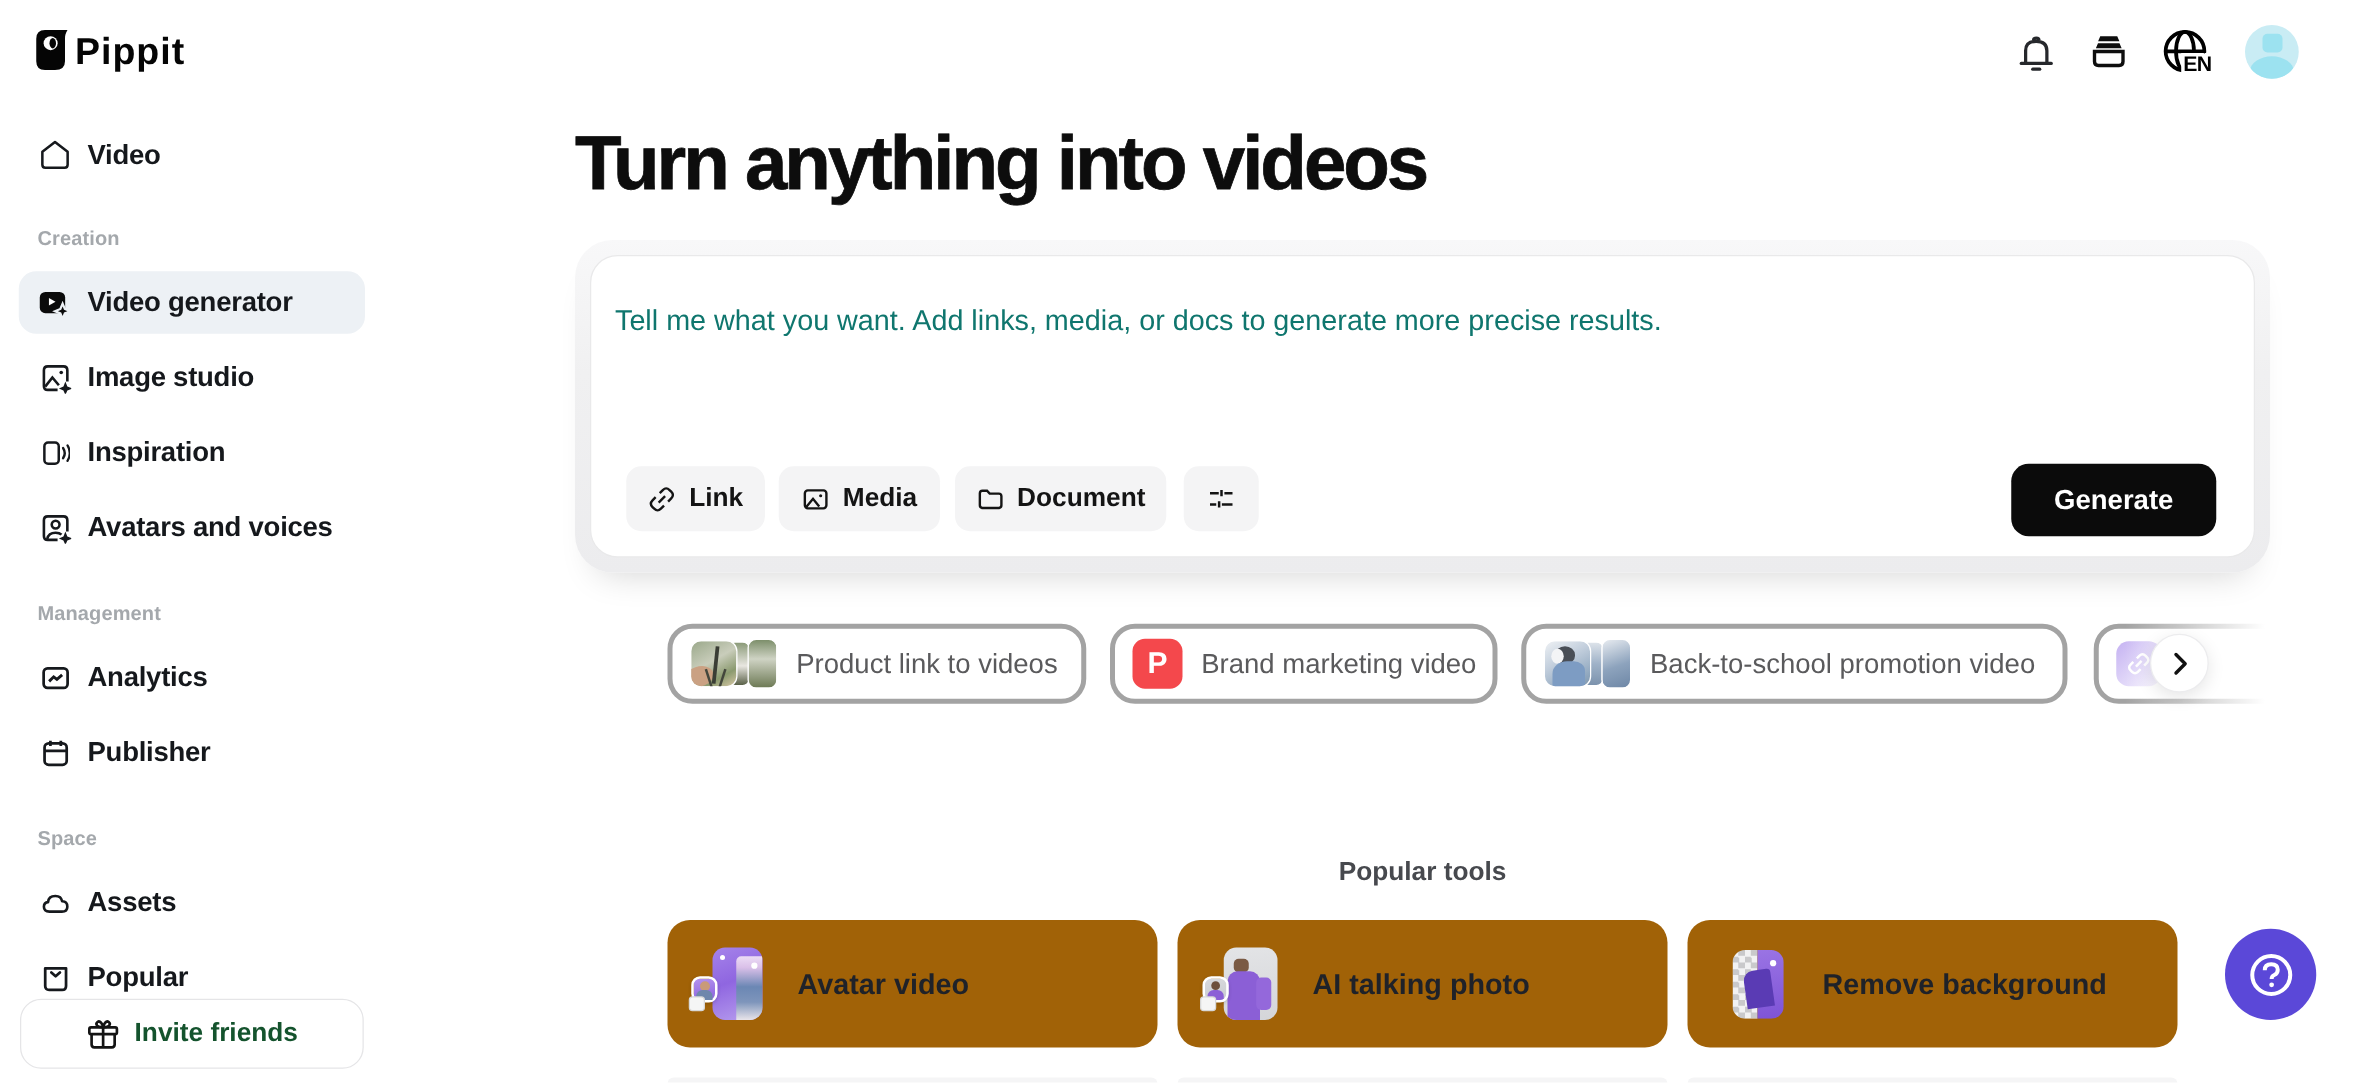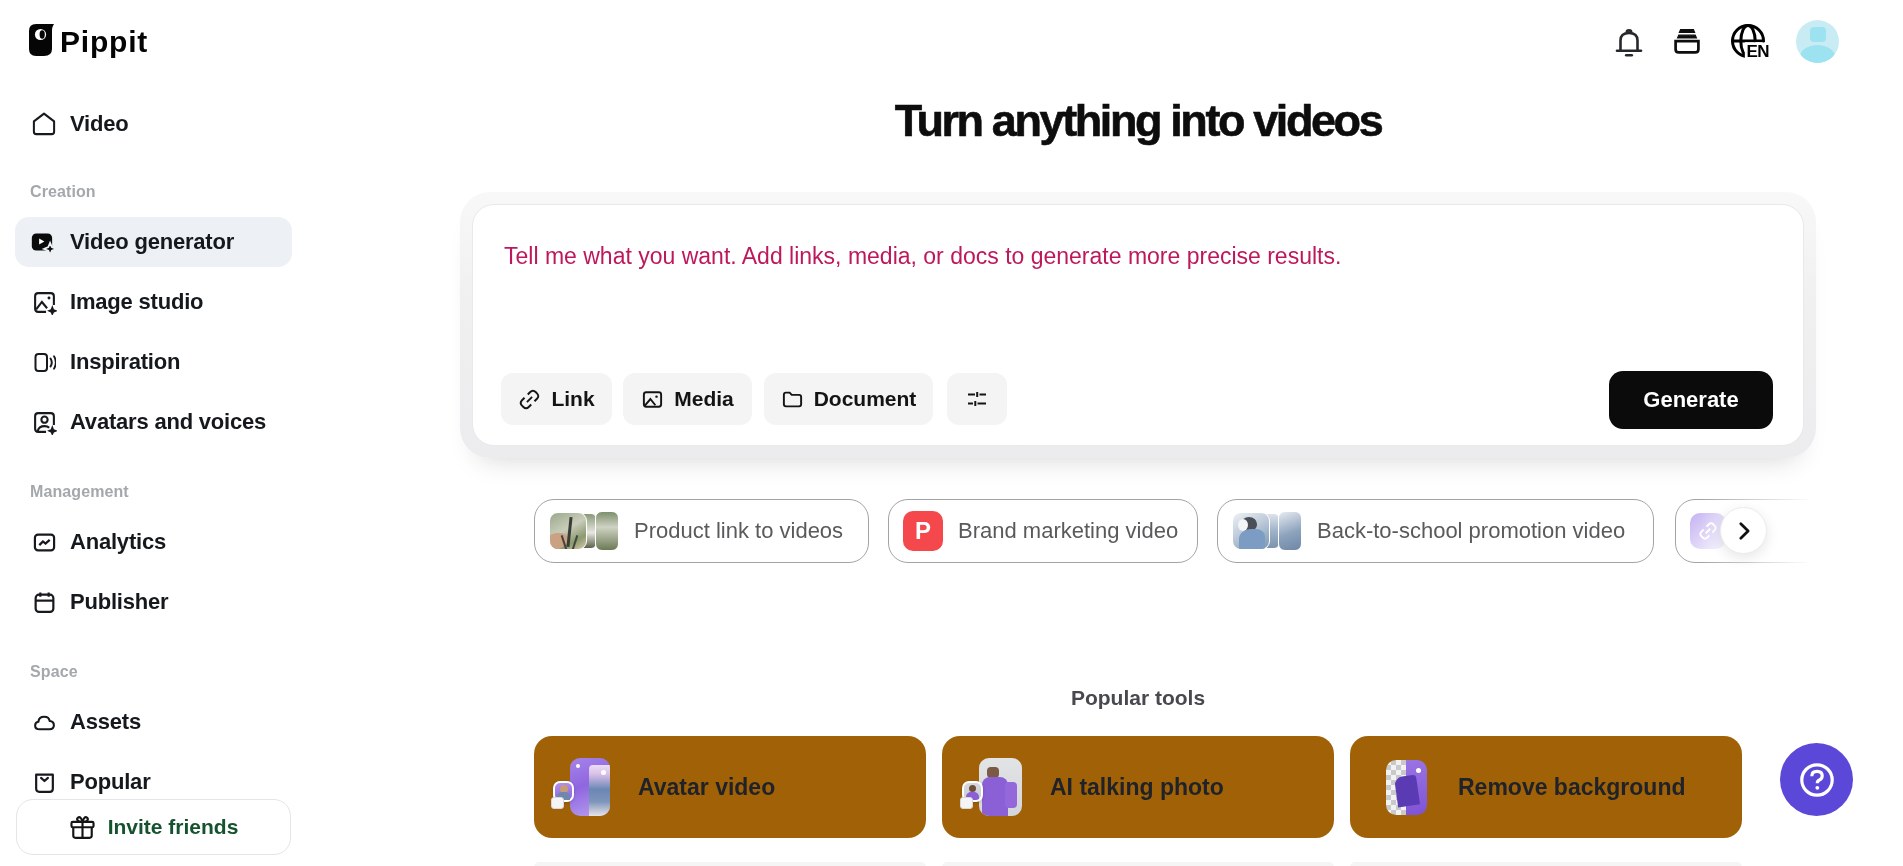--- a/index.html
+++ b/index.html
@@ -15,30 +15,30 @@
   .navrow.bold .lbl { font-weight:700; }
   .seclbl { position:absolute; left:30px; font-size:16px; font-weight:700; color:#a4a8ac; letter-spacing:0.1px; }
   .activebg { position:absolute; left:15px; width:277px; height:50px; background:#edf1f5; border-radius:14px; }
 
   
   #composer-outer { position:absolute; left:460px; top:192px; width:1356px; height:266px;
      border-radius:30px; background:linear-gradient(180deg,#f8f8f9 0%,#f0f0f1 40%,#ececee 100%);
      box-shadow:0 18px 28px -18px rgba(0,0,0,0.18); }
   #composer { position:absolute; left:472px; top:204px; width:1332px; height:242px;
      border-radius:22px; background:#fff; border:1px solid #e9e9ea; }
-  #placeholder { position:absolute; left:504px; top:243px; font-size:23px; color:#be185d; }
+  #placeholder { position:absolute; left:492px; top:243px; font-size:23px; color:#0f766e; }
   .tolbtn { position:absolute; top:373px; height:52px; background:#f4f4f5; border-radius:12px;
      display:flex; align-items:center; justify-content:center; gap:10px;
      font-size:21px; font-weight:700; color:#141414; }
   #gen { position:absolute; left:1609px; top:371px; width:164px; height:58px; background:#0b0b0b;
      border-radius:14px; color:#fff; font-size:22px; font-weight:700;
      display:flex; align-items:center; justify-content:center; }
 
   
-  .chip { position:absolute; top:499px; height:64px; background:#fff; border:1px solid #a3a3a3;
+  .chip { position:absolute; top:499px; height:64px; background:#fff; border:4px solid #a3a3a3;
      border-radius:20px; display:flex; align-items:center; }
   .chiptxt { font-size:22px; color:#5a5a5c; }
 
   
   .tool { position:absolute; top:736px; width:392px; height:102px; background:#a16207; border-radius:18px; }
   .tool2 { position:absolute; top:862px; width:392px; height:5px; background:#f5f5f6; border-radius:18px 18px 0 0; }
   .tooltxt { position:absolute; top:38px; font-size:23px; font-weight:700; color:#1f2229; }
 
   
   #help { position:absolute; left:1780px; top:743px; width:73px; height:73px; border-radius:50%;
@@ -184,21 +184,21 @@
         <path d="M3.5 19 H34.5"></path>
       </g>
       <text x="17.5" y="35" font-size="17" font-weight="800" fill="#000" stroke="#fff" stroke-width="5.5" paint-order="stroke" letter-spacing="-0.5">EN</text>
     </svg>
   </div>
   <div class="abs" id="avatar" style="left:1796px; top:20px; width:43px; height:43px; border-radius:50%; background:#c9ecf4; overflow:hidden;">
     <div class="abs" style="left:14px; top:7px; width:16px; height:15px; background:#9ce2f0; border-radius:4px;"></div>
     <div class="abs" style="left:4px; top:25px; width:35px; height:24px; background:#9ce2f0; border-radius:55% 55% 0 0;"></div>
   </div>
 
-  <div class="abs" style="left:460px; top:95px; width:1356px; text-align:center; font-size:45px; font-weight:800; color:#0d0d0d; letter-spacing:-2.4px; -webkit-text-stroke:0.6px #0d0d0d;">Turn anything into videos</div>
+  <div class="abs" style="left:460px; top:95px; width:1356px; text-align:left; font-size:61px; font-weight:800; color:#0d0d0d; letter-spacing:-2.4px; -webkit-text-stroke:0.6px #0d0d0d;">Turn anything into videos</div>
 
   <div id="composer-outer"></div>
   <div id="composer"></div>
   <div id="placeholder">Tell me what you want. Add links, media, or docs to generate more precise results.</div>
   <div class="tolbtn" style="left:501px; width:111px;" id="btn-link"><span class="ic" style="display:flex;">
         <svg width="23" height="23" viewBox="0 0 24 24" fill="none" stroke="#141414" stroke-width="2">
           <path d="M10.2 6.8 L12.8 4.2 Q15.6 1.4 18.4 4.2 L19.8 5.6 Q22.6 8.4 19.8 11.2 L17.2 13.8"></path>
           <path d="M13.8 17.2 L11.2 19.8 Q8.4 22.6 5.6 19.8 L4.2 18.4 Q1.4 15.6 4.2 12.8 L6.8 10.2"></path>
           <path d="M9.3 14.7 L14.7 9.3"></path>
         </svg>

